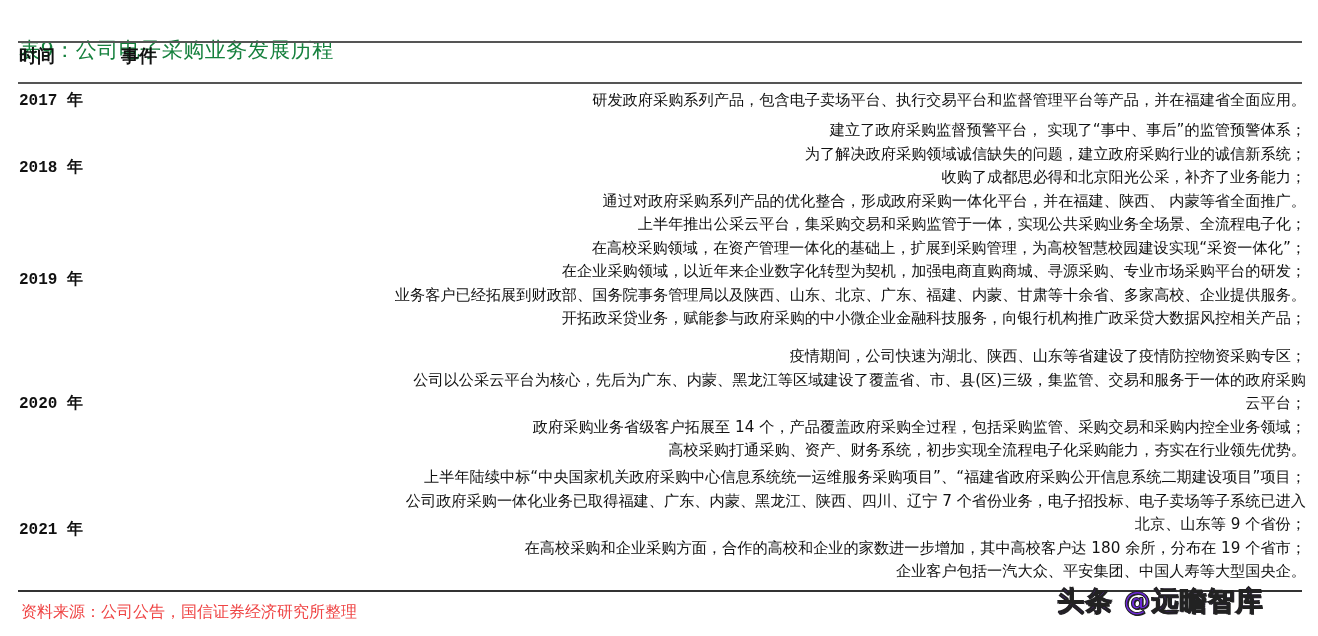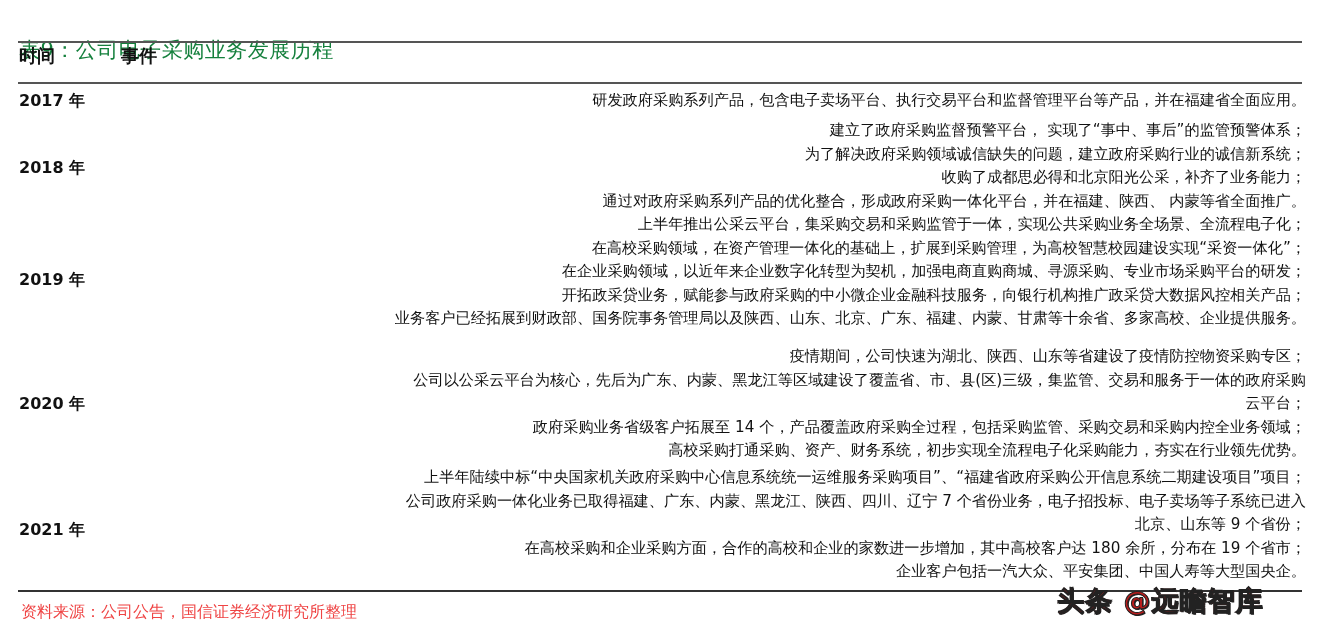--- a/index.html
+++ b/index.html
@@ -49,20 +49,21 @@
     .header .col-time { position: absolute; left: 19px; }
     .header .col-event { position: absolute; left: 121px; }
 
     .year-label {
       position: absolute;
       left: 19px;
       font-weight: bold;
       font-size: 16px;
       line-height: 22px;
       white-space: nowrap;
+      font-family: Liberation Mono, monospace;
     }
     .events {
       position: absolute;
       left: 121px;
       width: 1185px;
       text-align: right;
     }
     .event-line {
       font-size: 15.2px;
       line-height: 23.6px;
@@ -78,21 +79,21 @@
       line-height: 24px;
       white-space: nowrap;
       color: #ef4444;
     }
     .watermark {
       position: absolute;
       left: 1057px;
       top: 583px;
       font-size: 27px;
       line-height: 36px;
-      color: #b91c1c;
+      color: #6d28d9;
       white-space: nowrap;
       font-weight: bold;
       -webkit-text-stroke: 1px #222222;
       text-shadow: 1px 1px 0 #222222;
       letter-spacing: 1px;
     }
   </style>
 </head>
 <body>
 
@@ -125,22 +126,22 @@
       <div class="event-line">通过对政府采购系列产品的优化整合，形成政府采购一体化平台，并在福建、陕西、 内蒙等省全面推广。</div>
     </div>
   </div>
 
   <div>
     <div class="year-label" style="top:269px;">2019 年</div>
     <div class="events" style="top:213px;">
       <div class="event-line">上半年推出公采云平台，集采购交易和采购监管于一体，实现公共采购业务全场景、全流程电子化；</div>
       <div class="event-line">在高校采购领域，在资产管理一体化的基础上，扩展到采购管理，为高校智慧校园建设实现“采资一体化”；</div>
       <div class="event-line">在企业采购领域，以近年来企业数字化转型为契机，加强电商直购商城、寻源采购、专业市场采购平台的研发；</div>
+      <div class="event-line">业务客户已经拓展到财政部、国务院事务管理局以及陕西、山东、北京、广东、福建、内蒙、甘肃等十余省、多家高校、企业提供服务。</div>
       <div class="event-line">开拓政采贷业务，赋能参与政府采购的中小微企业金融科技服务，向银行机构推广政采贷大数据风控相关产品；</div>
-      <div class="event-line">业务客户已经拓展到财政部、国务院事务管理局以及陕西、山东、北京、广东、福建、内蒙、甘肃等十余省、多家高校、企业提供服务。</div>
     </div>
   </div>
 
   <div>
     <div class="year-label" style="top:393px;">2020 年</div>
     <div class="events" style="top:345px;">
       <div class="event-line">疫情期间，公司快速为湖北、陕西、山东等省建设了疫情防控物资采购专区；</div>
       <div class="event-line">公司以公采云平台为核心，先后为广东、内蒙、黑龙江等区域建设了覆盖省、市、县(区)三级，集监管、交易和服务于一体的政府采购</div>
       <div class="event-line">云平台；</div>
       <div class="event-line">政府采购业务省级客户拓展至 14 个，产品覆盖政府采购全过程，包括采购监管、采购交易和采购内控全业务领域；</div>

